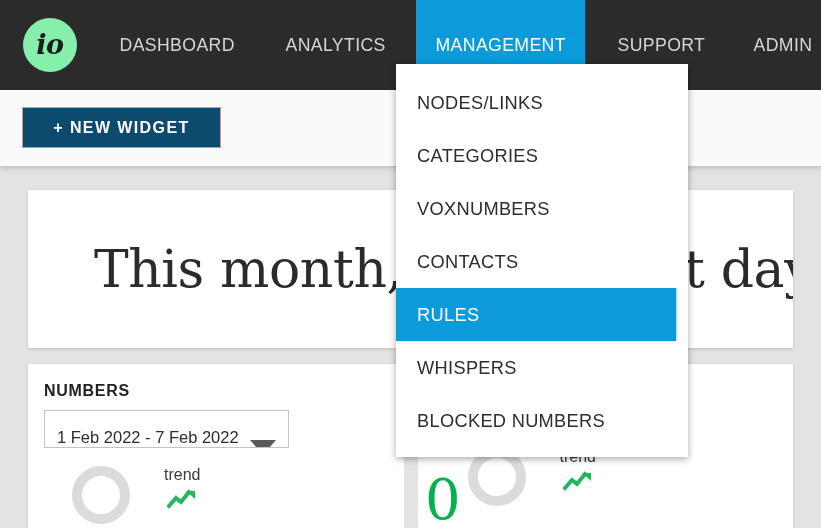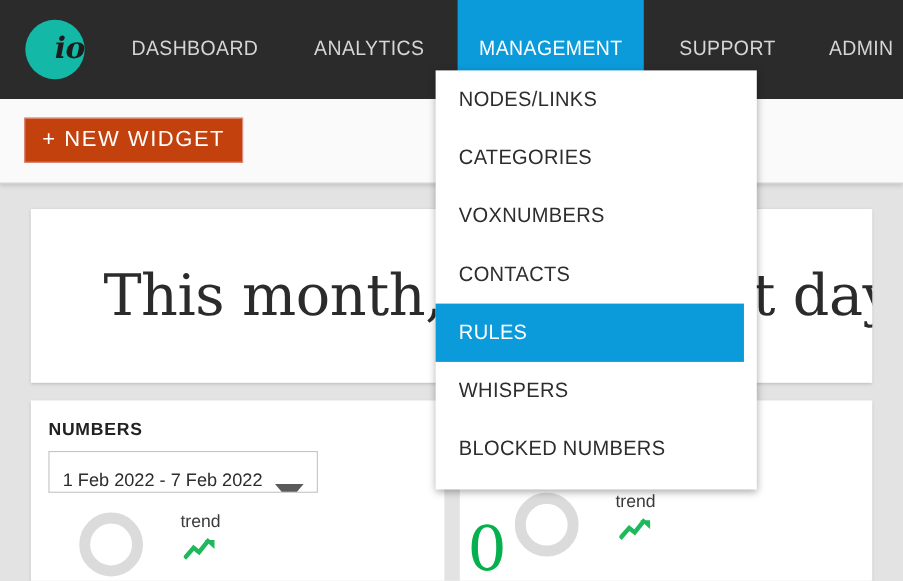--- a/index.html
+++ b/index.html
@@ -36,24 +36,24 @@
     width: 100px;
     display: flex;
     align-items: center;
     justify-content: center;
     flex: none;
   }
   .logo-circle {
     width: 54px;
     height: 54px;
     border-radius: 50%;
-    background: #14b8a6;
-    display: flex;
-    align-items: center;
-    justify-content: flex-end;
+    background: #86efac;
+    display: flex;
+    align-items: center;
+    justify-content: center;
   }
   .logo-circle span {
     font-family: "DejaVu Serif", serif;
     font-style: italic;
     font-weight: 700;
     font-size: 27px;
     color: #1c1c1c;
     line-height: 1;
     letter-spacing: -0.5px;
     transform: translateY(-1px);
@@ -83,21 +83,21 @@
 
   
   .dropdown {
     position: absolute;
     left: 396px;
     top: 64px;
     width: 292px;
     background: #ffffff;
     box-shadow: 0 2px 7px rgba(0,0,0,0.34);
     z-index: 40;
-    padding: 0 0 10px 0;
+    padding: 12px 0 10px 0;
   }
   .dd-item {
     height: 53px;
     display: flex;
     align-items: center;
     padding-left: 22px;
     font-size: 19px;
     color: #2d2d2d;
     font-family: "Liberation Sans Narrow", "Liberation Sans", sans-serif;
     letter-spacing: 0.3px;
@@ -121,25 +121,25 @@
     border-bottom: 1px solid #c9c9c9;
     box-shadow: 0 2px 4px rgba(0,0,0,0.13);
     z-index: 20;
   }
   .new-widget-btn {
     position: absolute;
     left: 22px;
     top: 17px;
     width: 199px;
     height: 41px;
-    background: #c2410c;
+    background: #0c4a6e;
     border: 1px solid #e1907f;
     color: #ffffff;
-    font-size: 20px;
-    font-weight: 400;
+    font-size: 16px;
+    font-weight: 700;
     letter-spacing: 1.4px;
     display: flex;
     align-items: center;
     justify-content: center;
     cursor: pointer;
     box-sizing: border-box;
   }
 
   
   .page {

